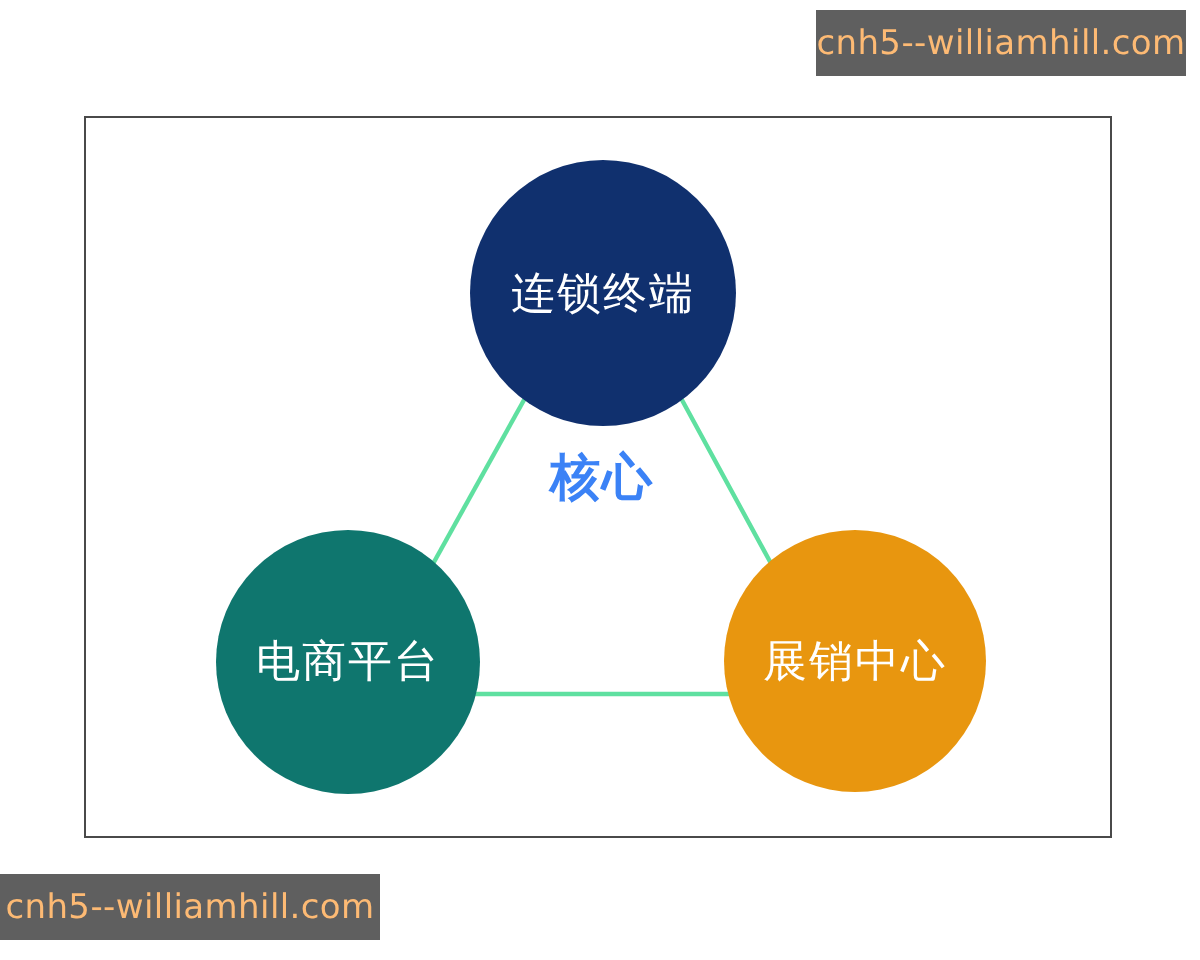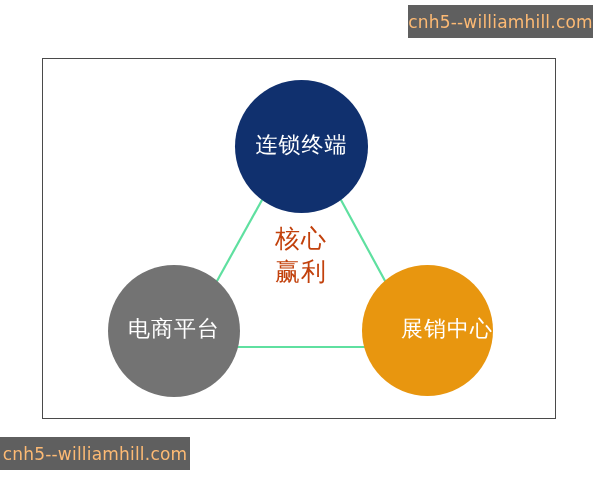--- a/index.html
+++ b/index.html
@@ -54,54 +54,54 @@
     align-items: center;
     justify-content: center;
     box-sizing: border-box;
   }
   .node-label {
     color: #ffffff;
     font-size: 22px;
     letter-spacing: 1px;
     line-height: 1;
     white-space: nowrap;
-    font-family: Liberation Mono, monospace;
+    font-family: Liberation Sans, sans-serif;
   }
 
   #node-top {
     left: 235px;
     top: 80px;
     width: 133px;
     height: 133px;
   }
   #node-left {
     left: 108px;
     top: 265px;
     width: 132px;
     height: 132px;
   }
   #node-right {
     left: 362px;
     top: 265px;
     width: 131px;
     height: 131px;
-    justify-content: flex-end;
   }
 
   
   .center-text {
     position: absolute;
     left: 251px;
     top: 222px;
     width: 100px;
     text-align: center;
-    color: #c2410c;
+    color: #3b82f6;
     font-size: 25px;
     line-height: 33px;
     letter-spacing: 1px;
+    font-weight: bold;
   }
   .center-text div {
     white-space: nowrap;
   }
 
   
   .watermark {
     position: absolute;
     background: #5f5f5f;
     color: #fdba74;
@@ -139,30 +139,29 @@
 
     <line x1="341" y1="200" x2="390" y2="290" stroke="#5fe0a0" stroke-width="2.2" stroke-linecap="round"></line>
 
     <line x1="176" y1="347" x2="427" y2="347" stroke="#5fe0a0" stroke-width="2.2" stroke-linecap="round"></line>
   </svg>
 
   <div class="node" id="node-top" style="background:#10306e;">
     <span class="node-label">连锁终端</span>
   </div>
 
-  <div class="node" id="node-left" style="background:#737373;">
+  <div class="node" id="node-left" style="background:#0f766e;">
     <span class="node-label">电商平台</span>
   </div>
 
   <div class="node" id="node-right" style="background:#e8960f;">
     <span class="node-label">展销中心</span>
   </div>
 
   <div class="center-text">
     <div>核心</div>
-    <div>赢利</div>
   </div>
 
   <div class="watermark" id="watermark-top">cnh5--williamhill.com</div>
 
   <div class="watermark" id="watermark-bottom">cnh5--williamhill.com</div>
 
 </div>
 
 </body></html>

